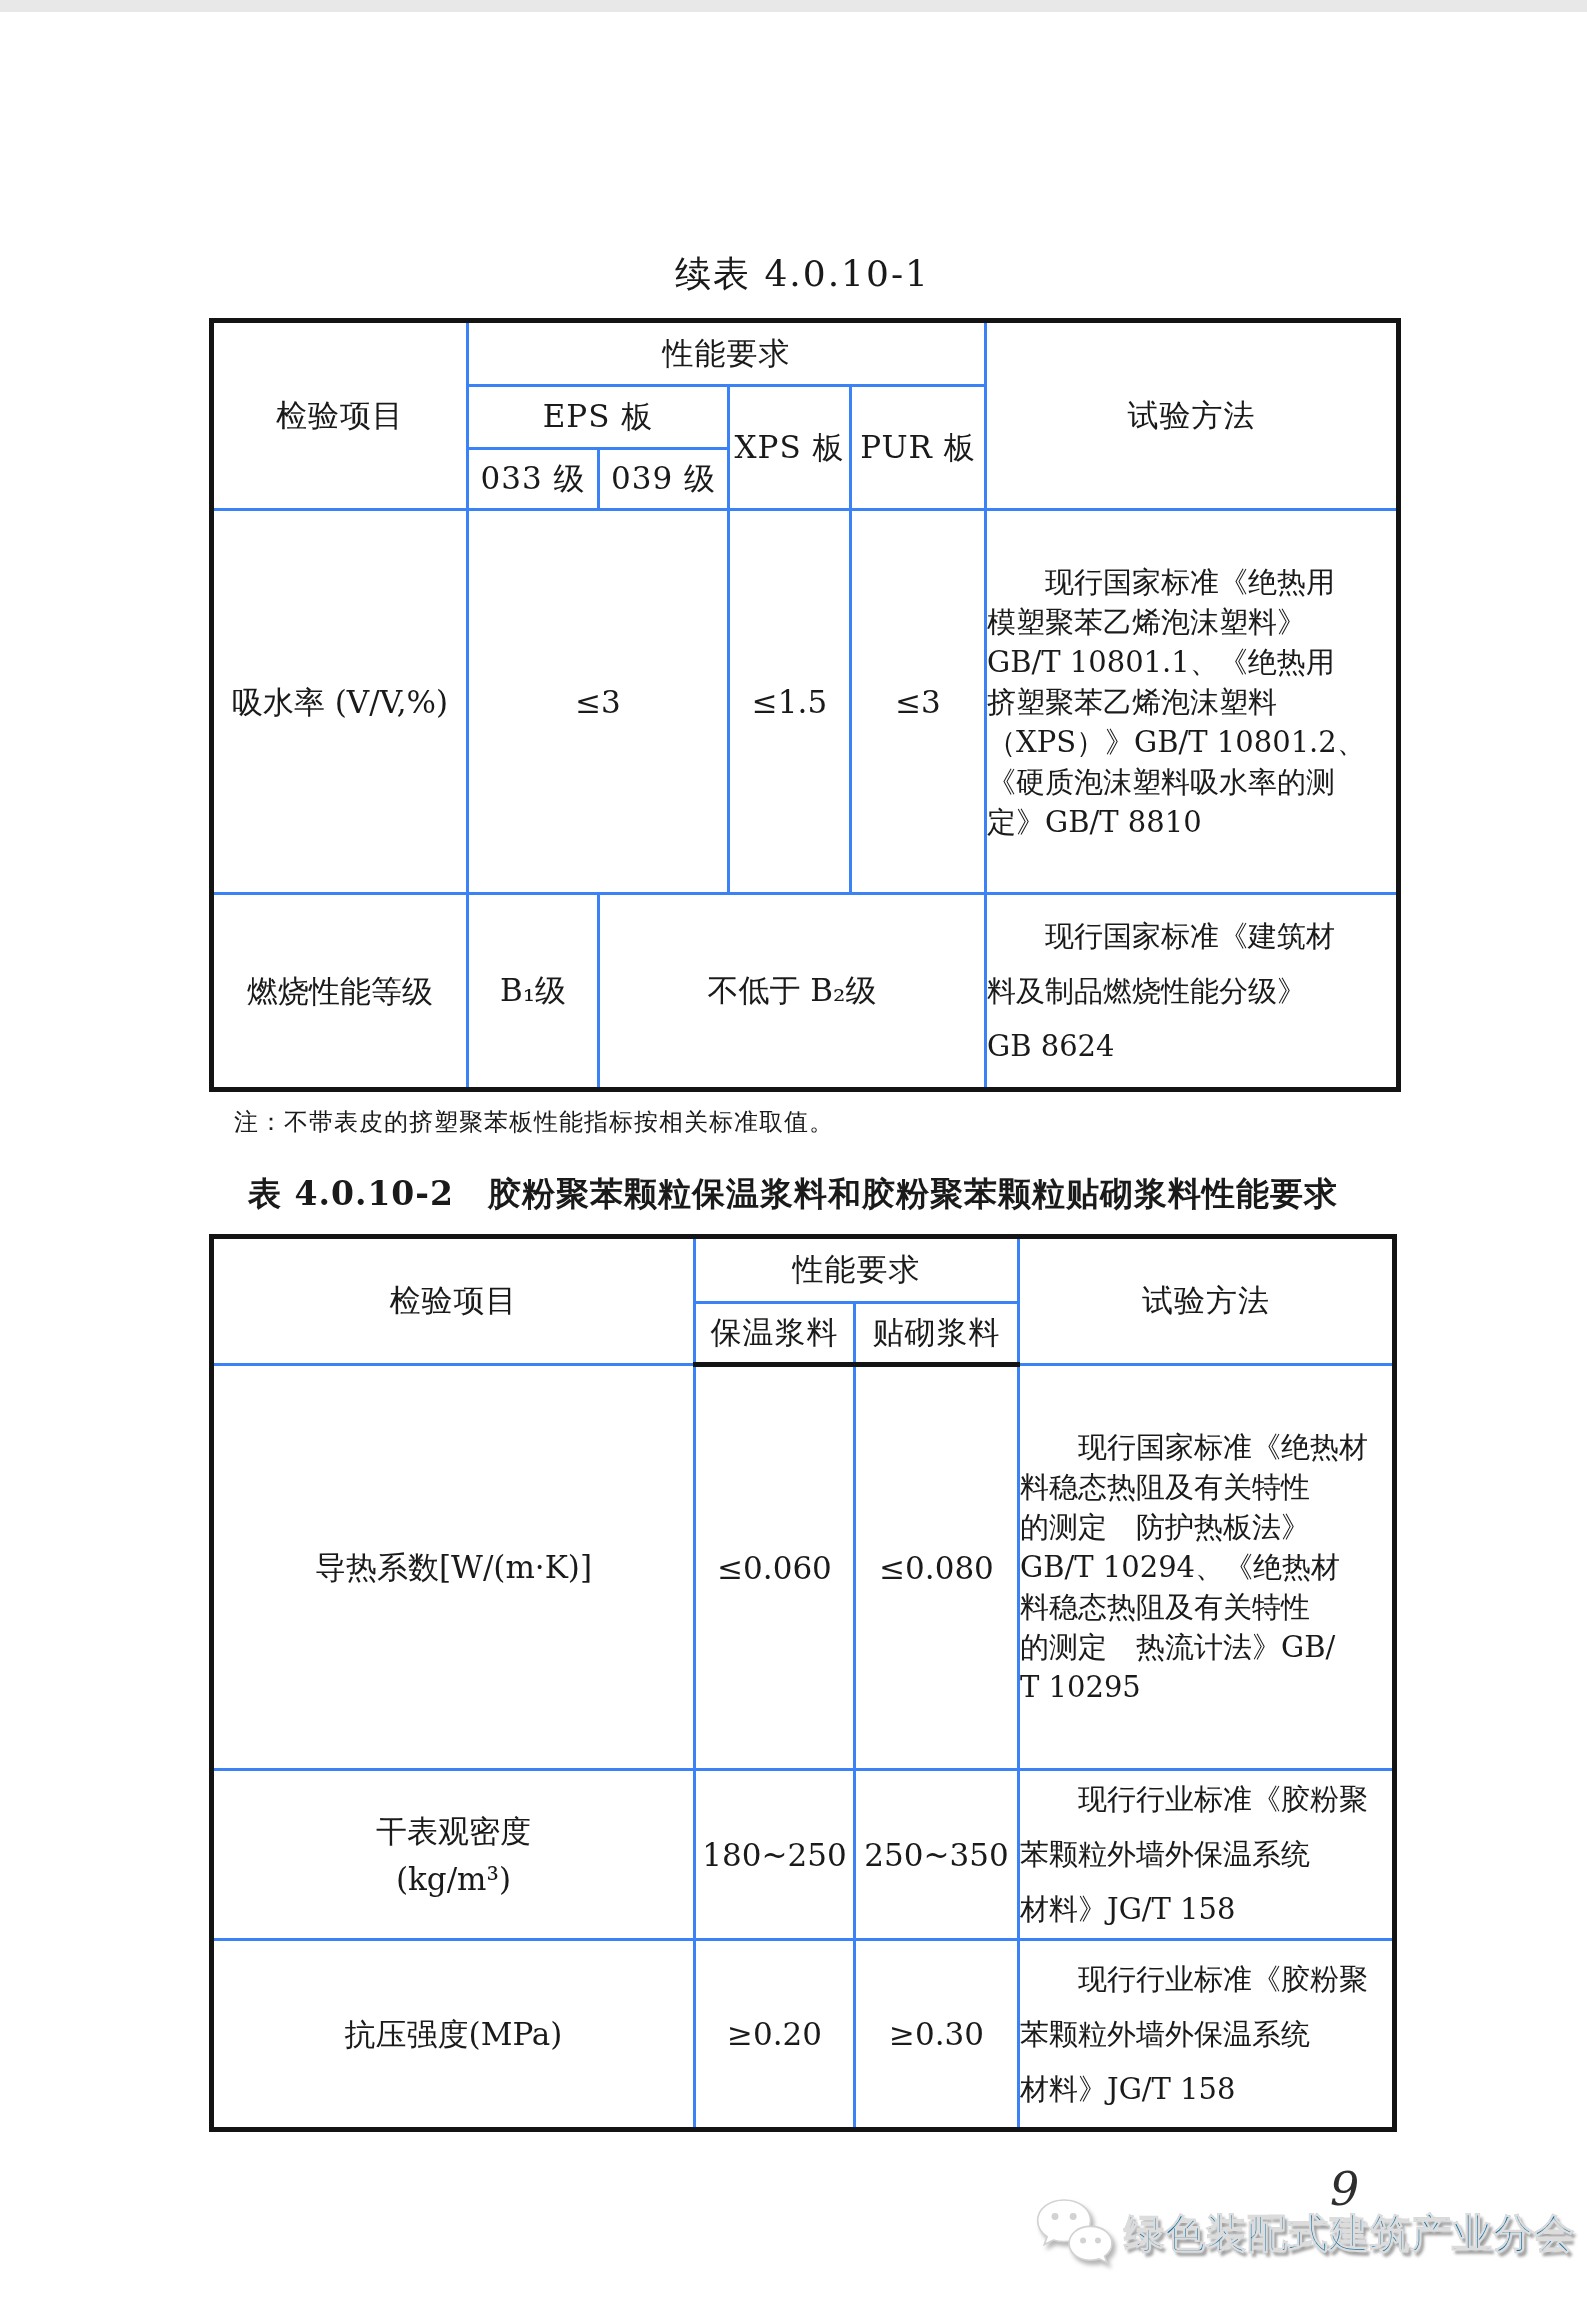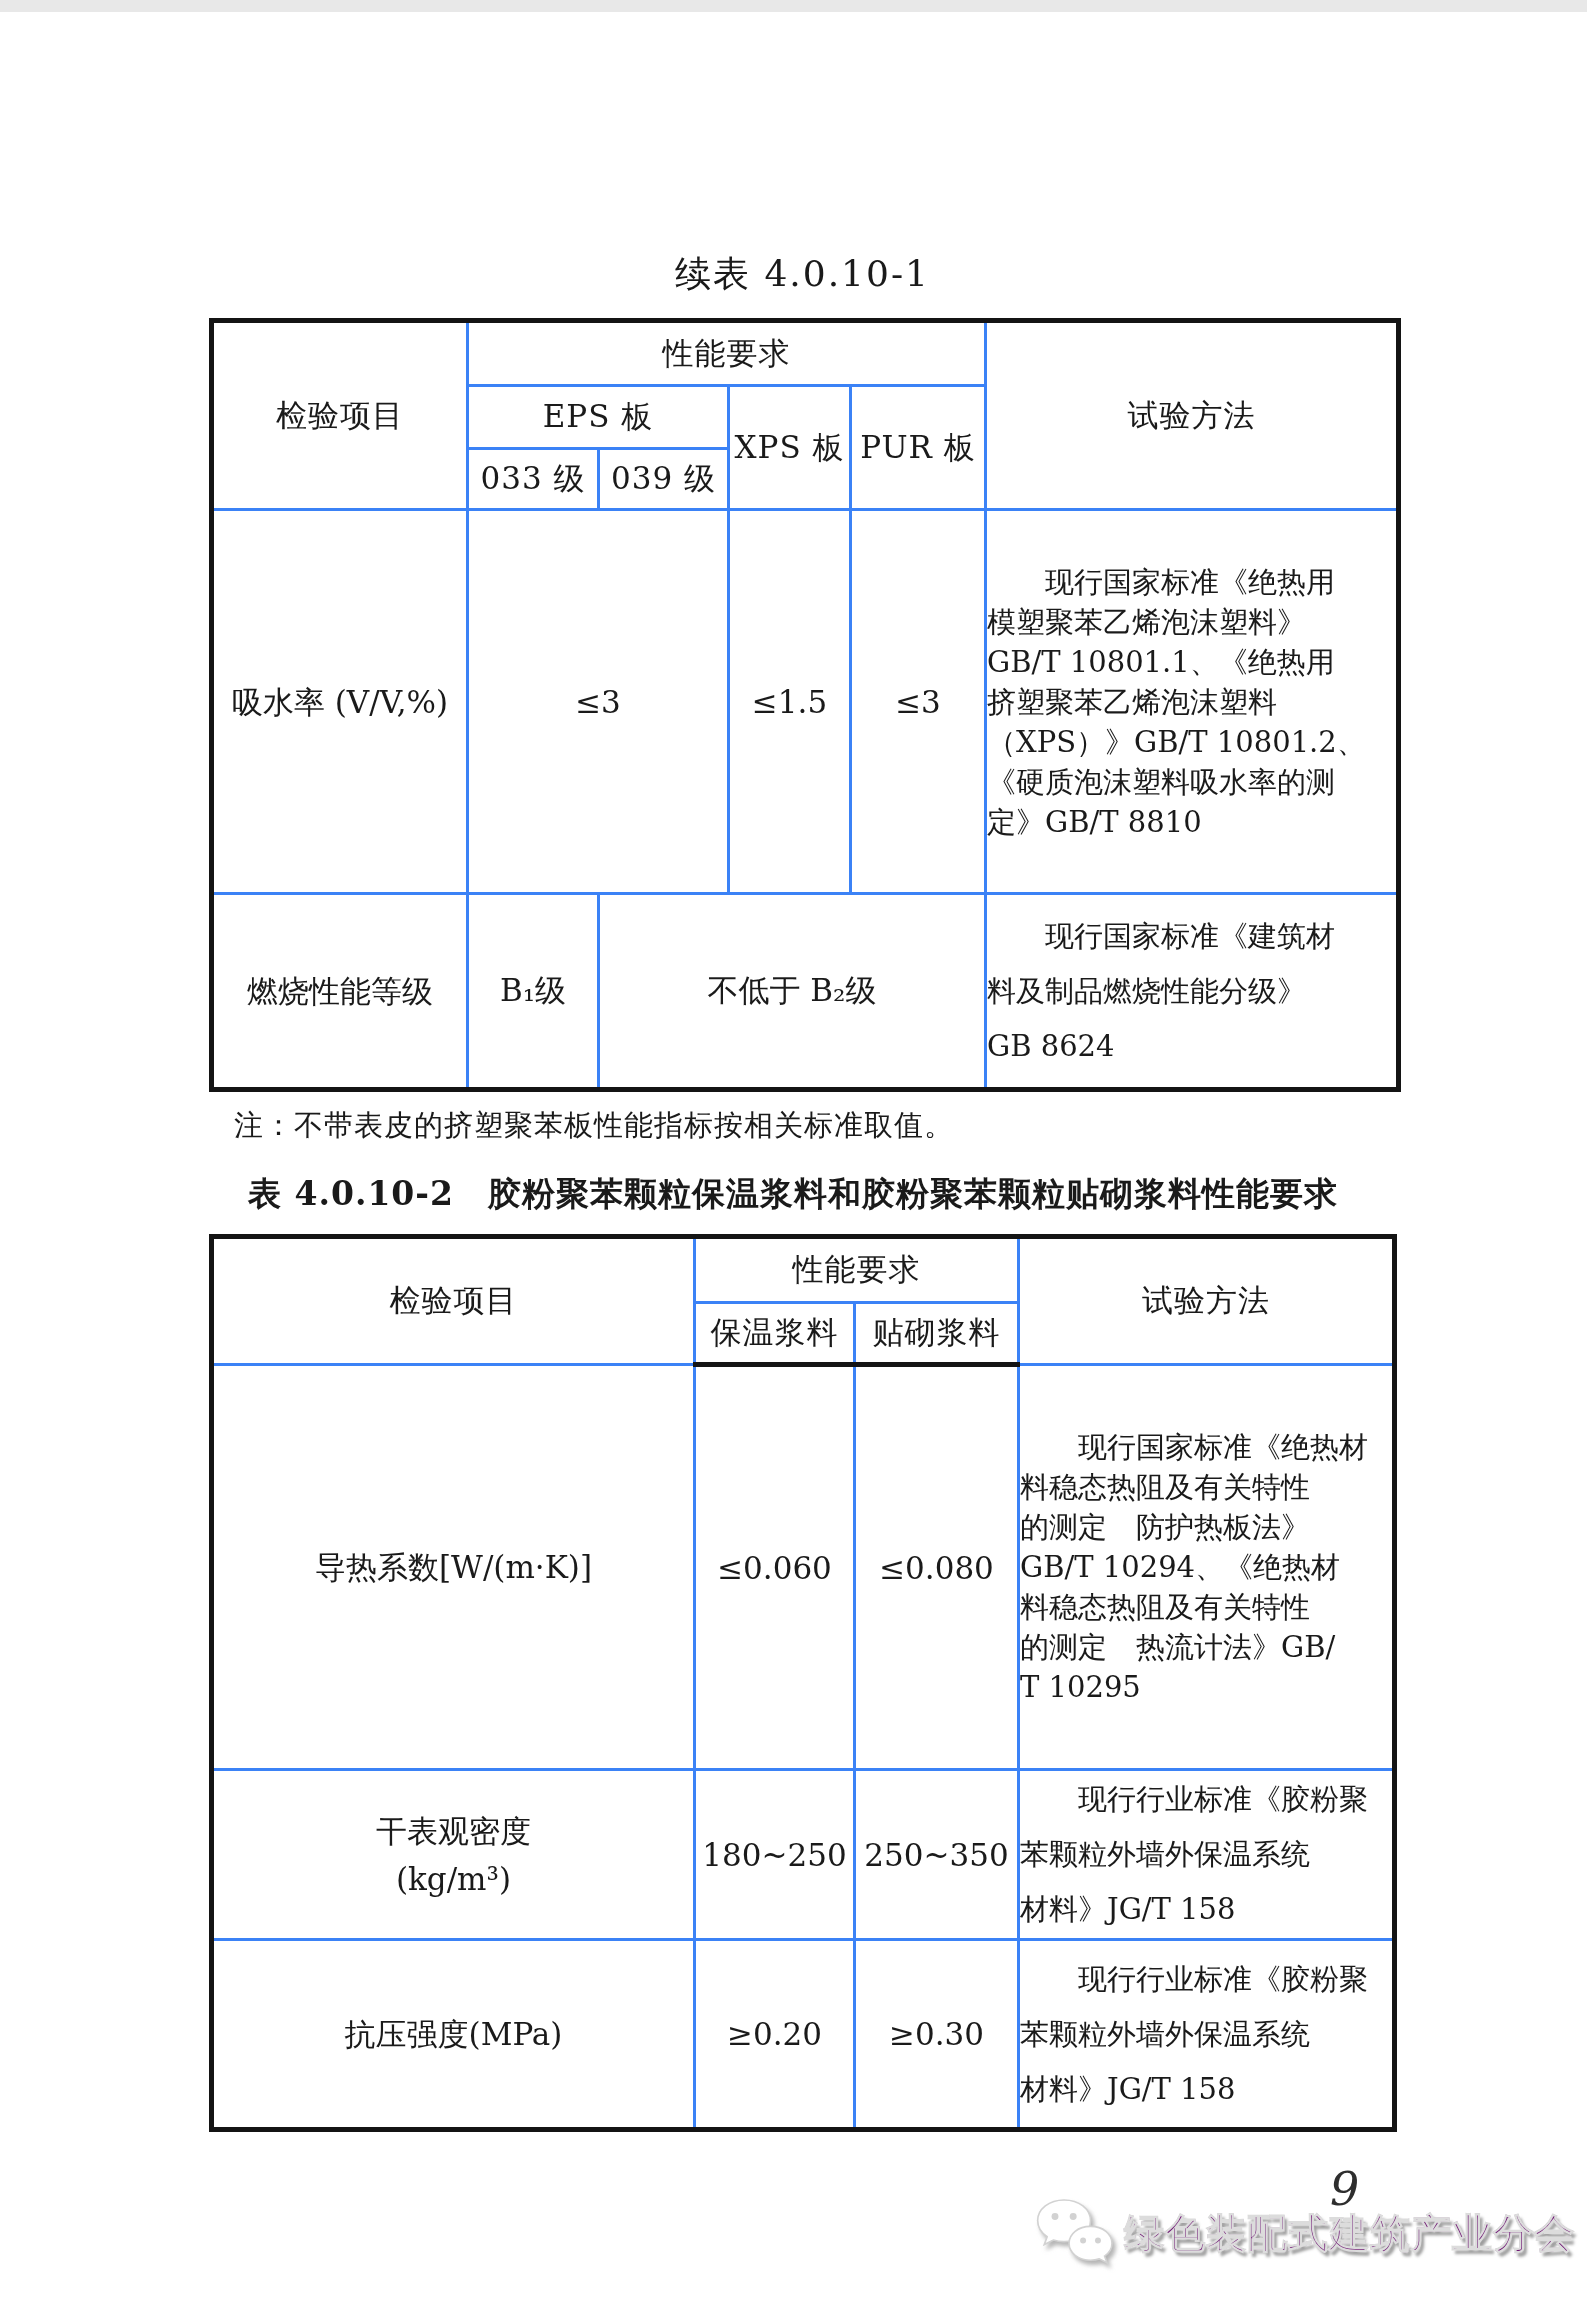--- a/index.html
+++ b/index.html
@@ -38,40 +38,40 @@
     line-height: 40px;
     padding: 16px 20px 16px 22px;
     text-indent: 2em;
     white-space: pre-line;
     text-align: left;
   }
   .method.wide { line-height: 55px; }
   .t2 tr.hband2 td { border-bottom: 5px solid #141414; }
   .note {
     position: absolute; left: 234px; top: 1094px;
-    font-size: 29px; letter-spacing: 1px;
+    font-size: 24px; letter-spacing: 1px;
   }
   .t2-caption {
     position: absolute; left: 248px; top: 1160px;
     font-size: 33px; font-weight: bold; letter-spacing: 1px;
   }
   .page-number {
     position: absolute; left: 1330px; top: 2150px;
     font-size: 46px; font-style: italic; color: #2e2e2e;
   }
   .watermark {
     position: absolute; left: 1032px; top: 2183px;
     display: flex; align-items: center;
     height: 76px;
   }
   .wm-icon { width: 84px; height: 76px; filter: drop-shadow(3px 4px 2px rgba(120,120,120,0.55)); }
   .wm-text {
     font-family: "DejaVu Sans", "Liberation Sans", sans-serif;
     font-size: 40px; font-weight: bold; letter-spacing: 1px;
-    color: #701a75;
+    color: #0369a1;
     -webkit-text-stroke: 1px #dcdcdc;
     text-shadow: 3px 4px 3px #9d9d9d;
     margin-left: 8px;
     white-space: nowrap;
   }
 </style>
 </head>
 <body>
 
 <div class="page">

